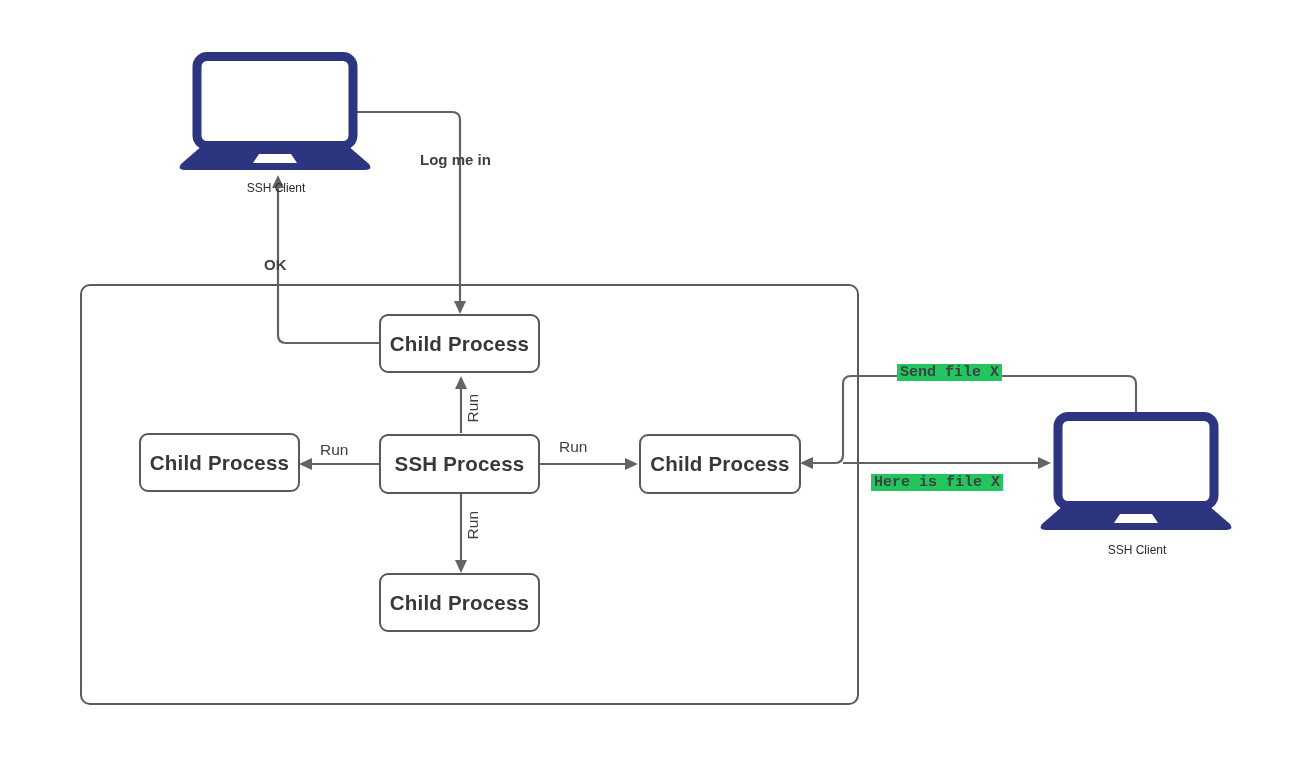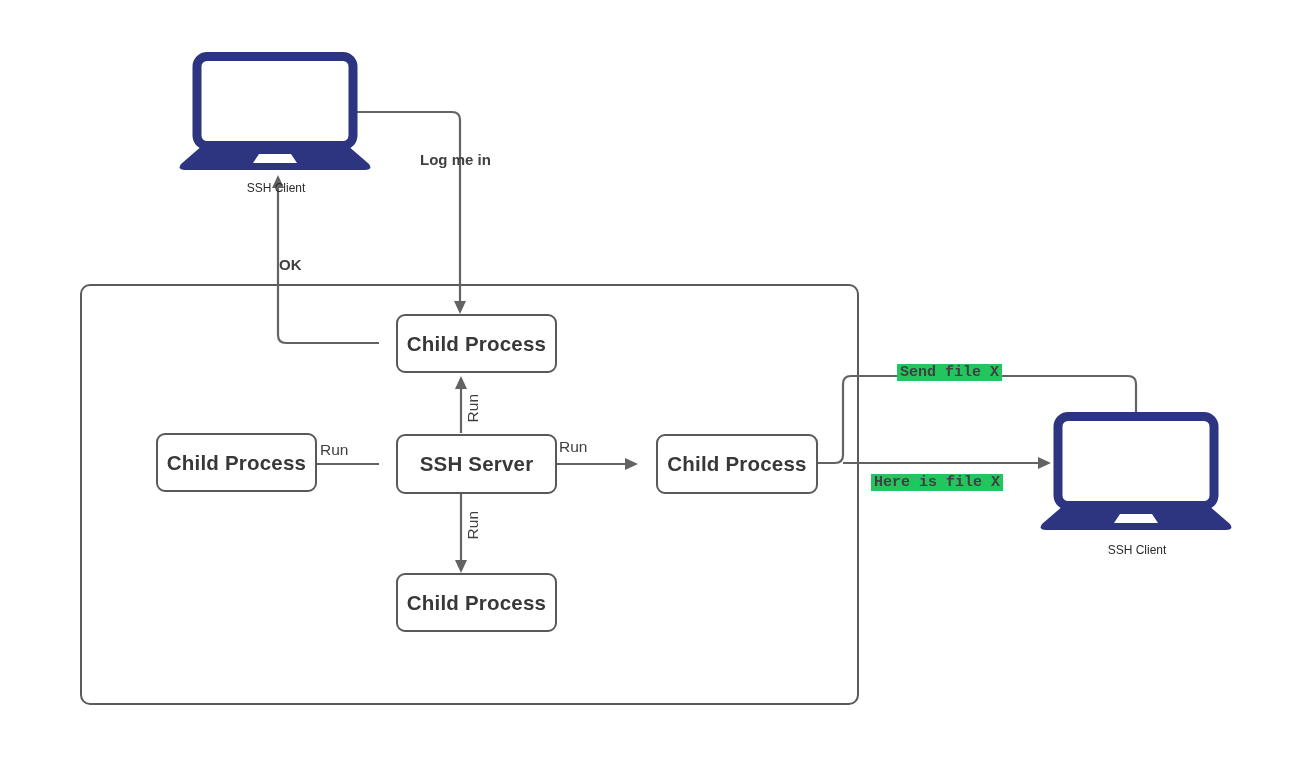--- a/index.html
+++ b/index.html
@@ -13,21 +13,21 @@
     border:2.5px solid #5b5b5b;border-radius:10px;background:transparent;
   }
   
   #edges{position:absolute;left:0;top:0;width:1312px;height:759px;}
   #edges path{fill:none;stroke:#636363;stroke-width:2.2;stroke-linejoin:round;}
   #edges polygon{fill:#636363;stroke:none;}
   
   .node{
     position:absolute;display:flex;align-items:center;justify-content:center;
     background:#fff;border:2.6px solid #595959;border-radius:9px;
-    font-weight:bold;font-size:20.5px;color:#383838;letter-spacing:.2px;white-space:nowrap;margin-left:17px;
+    font-weight:bold;font-size:20.5px;color:#383838;letter-spacing:.2px;white-space:nowrap;
   }
   .n-child-top   {left:379px;top:314px;width:157px;height:55px;}
   .n-child-left  {left:139px;top:433px;width:157px;height:55px;}
   .n-ssh-server  {left:379px;top:434px;width:157px;height:56px;}
   .n-child-right {left:639px;top:434px;width:158px;height:56px;}
   .n-child-bottom{left:379px;top:573px;width:157px;height:55px;}
   
   .laptop{position:absolute;width:196px;height:122px;}
   .laptop-left{left:177px;top:52px;}
   .laptop-right{left:1038px;top:412px;}
@@ -36,21 +36,21 @@
     transform:translateX(-50%);
   }
   .device-label.left-client{left:276px;top:181px;}
   .device-label.right-client{left:1137px;top:543px;}
   
   .edge-label{position:absolute;color:#404040;white-space:nowrap;}
   .bold{font-weight:bold;font-size:15px;}
   .plain{font-size:15.5px;}
   .onwire{background:#22c55e;padding:0 3px;font-family:Liberation Mono, monospace;}
   .lbl-log-me-in{left:420px;top:151px;}
-  .lbl-ok{left:279px;top:256px;}
+  .lbl-ok{left:264px;top:256px;}
   .lbl-run-left{left:320px;top:441px;}
   .lbl-run-right{left:559px;top:438px;}
   .lbl-run-up{left:464px;top:394px;writing-mode:vertical-rl;transform:rotate(180deg);}
   .lbl-run-down{left:464px;top:511px;writing-mode:vertical-rl;transform:rotate(180deg);}
   .lbl-send-file{left:897px;top:364px;}
   .lbl-here-file{left:871px;top:474px;}
 </style>
 </head>
 <body>
 
@@ -101,21 +101,21 @@
     </g>
   </svg>
 
   <div class="node n-child-top">
     <span>Child Process</span>
   </div>
   <div class="node n-child-left">
     <span>Child Process</span>
   </div>
   <div class="node n-ssh-server">
-    <span>SSH Server</span>
+    <span>SSH Process</span>
   </div>
   <div class="node n-child-right">
     <span>Child Process</span>
   </div>
   <div class="node n-child-bottom">
     <span>Child Process</span>
   </div>
 
   <svg class="laptop laptop-left" viewBox="0 0 196 122">
     <rect x="20" y="4.5" width="156" height="89" rx="10" fill="#ffffff" stroke="#2d3580" stroke-width="9"></rect>

